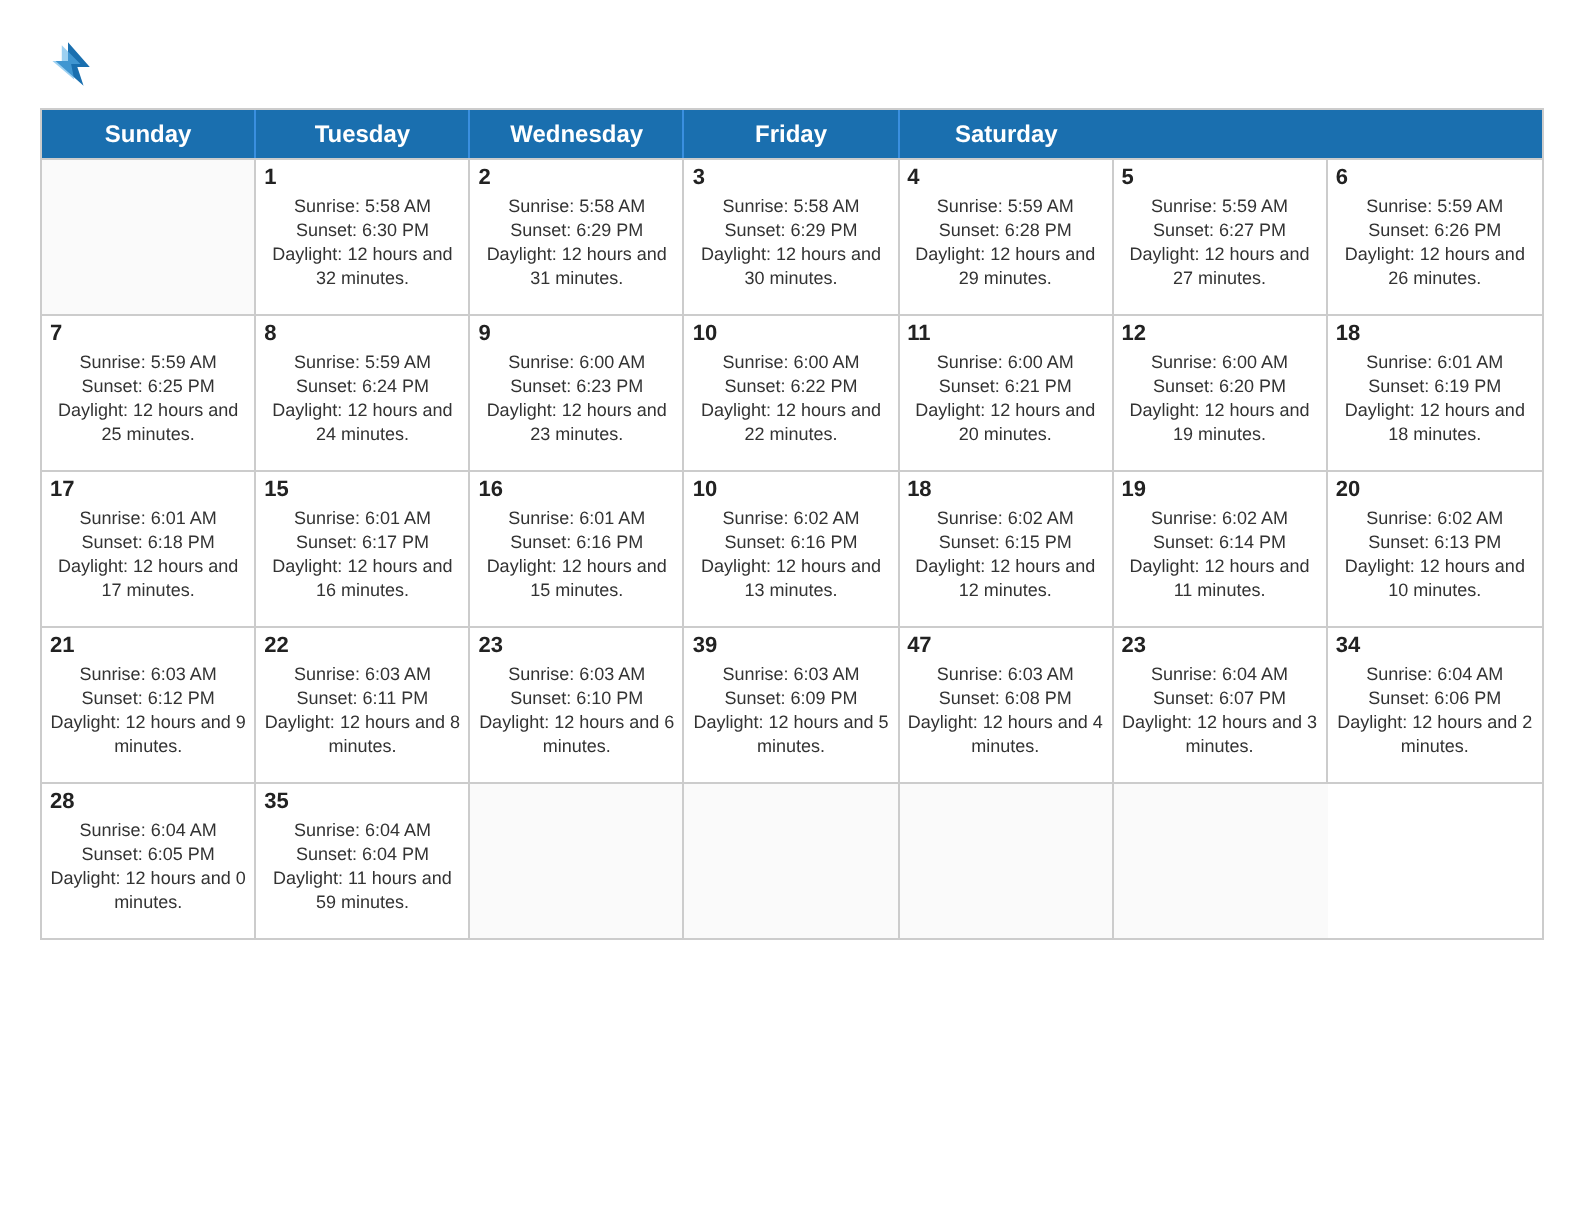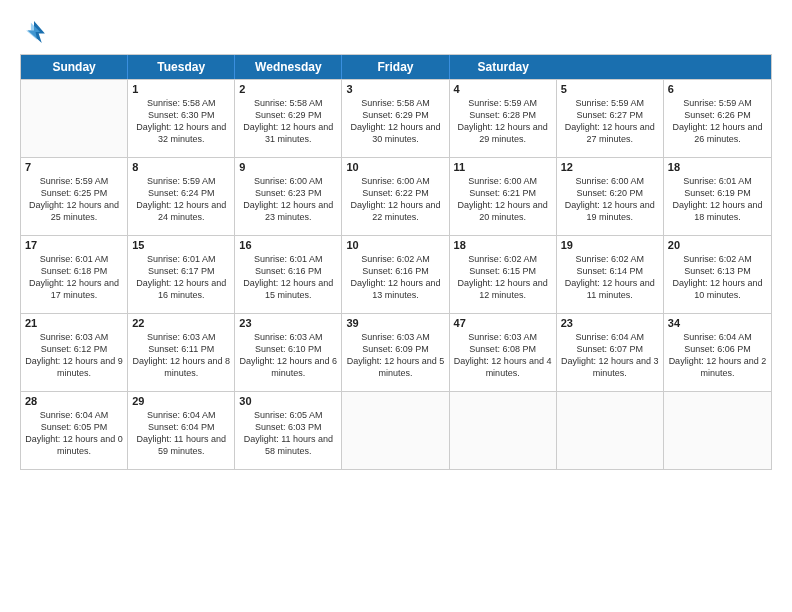--- a/index.html
+++ b/index.html
@@ -254,26 +254,22 @@
             <div class="day-num">34</div>
             <div class="day-info">Sunrise: 6:04 AM<br>Sunset: 6:06 PM<br>Daylight: 12 hours and 2 minutes.</div>
           </div>
         </div>
         <div class="cal-row">
           <div class="cal-cell">
             <div class="day-num">28</div>
             <div class="day-info">Sunrise: 6:04 AM<br>Sunset: 6:05 PM<br>Daylight: 12 hours and 0 minutes.</div>
           </div>
           <div class="cal-cell">
-            <div class="day-num">29</div>
+            <div class="day-num">35</div>
             <div class="day-info">Sunrise: 6:04 AM<br>Sunset: 6:04 PM<br>Daylight: 11 hours and 59 minutes.</div>
-          </div>
-          <div class="cal-cell">
-            <div class="day-num">30</div>
-            <div class="day-info">Sunrise: 6:05 AM<br>Sunset: 6:03 PM<br>Daylight: 11 hours and 58 minutes.</div>
           </div>
           <div class="cal-cell empty"></div>
           <div class="cal-cell empty"></div>
           <div class="cal-cell empty"></div>
           <div class="cal-cell empty"></div>
         </div>
       </div>
   </div>
 </div>
 

